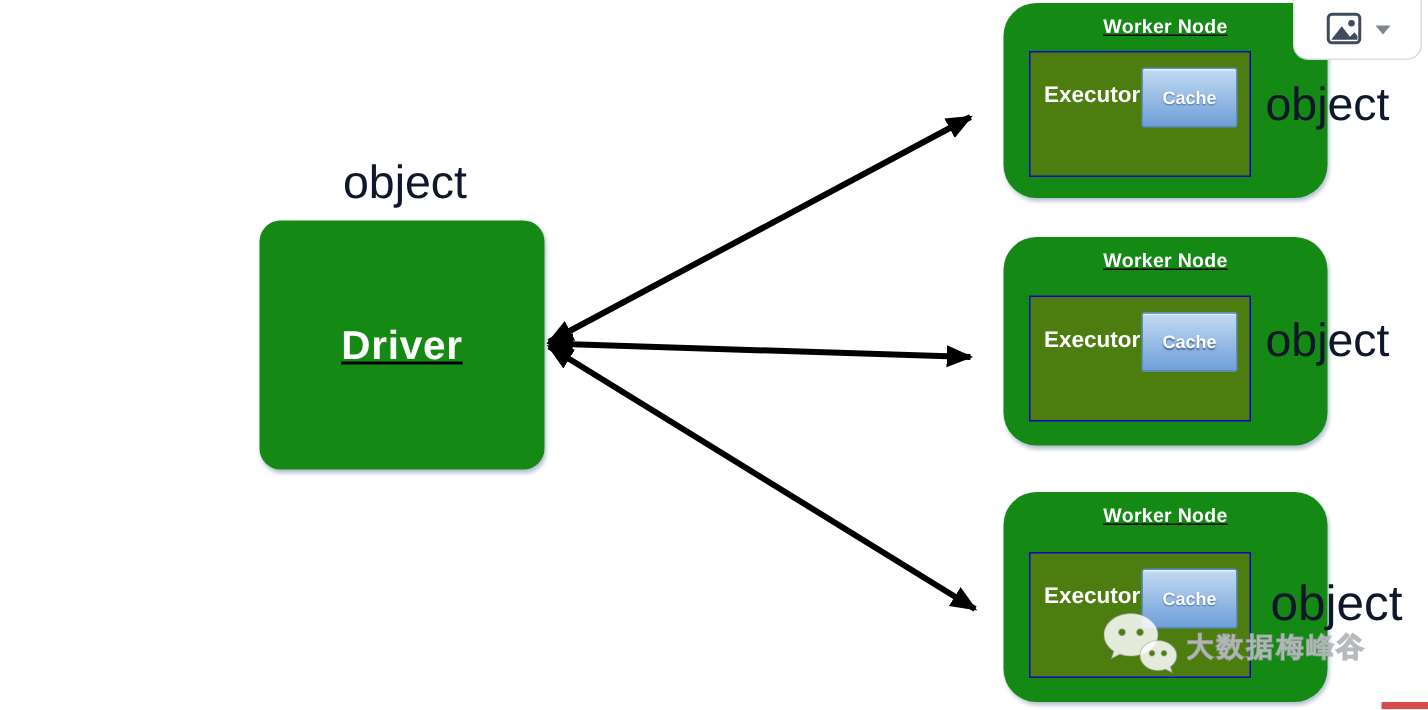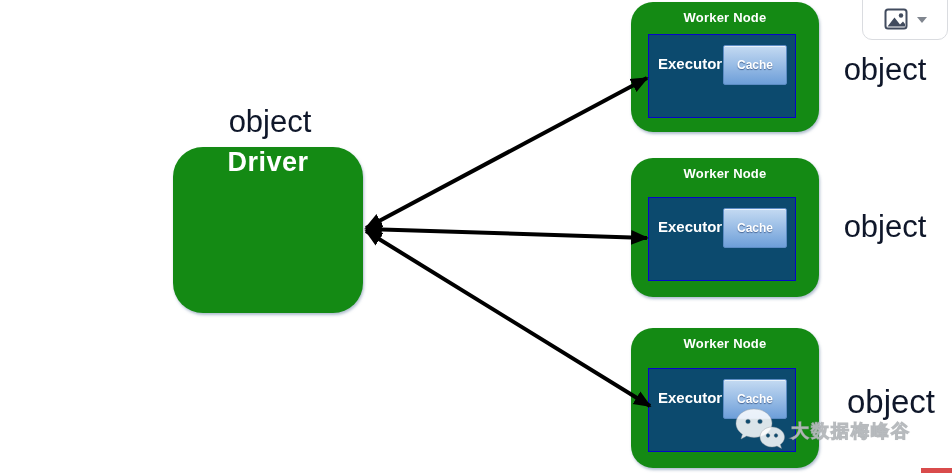--- a/index.html
+++ b/index.html
@@ -5,52 +5,54 @@
   html,body{margin:0;padding:0;background:#fff;}
   body{font-family:"Liberation Sans", sans-serif;}
   .canvas{position:relative;width:952px;height:473px;overflow:hidden;background:#ffffff;}
 
   
   .arrows{position:absolute;left:0;top:0;z-index:5;pointer-events:none;}
 
   
   .driver{
     position:absolute;left:173px;top:147px;width:190px;height:166px;
-    background:#148a14;border-radius:30px;z-index:2;
-    display:flex;align-items:flex-start;justify-content:center;
+    background:#148a14;border-radius:14px;z-index:2;
+    display:flex;align-items:center;justify-content:center;
     box-shadow:1px 2px 3px rgba(110,135,165,.55);
+    text-decoration:underline;
   }
   .driver span{color:#fff;font-weight:bold;font-size:27px;letter-spacing:.5px;}
 
   
   .obj-label{
     position:absolute;color:#0f172a;font-size:31px;z-index:3;
     width:110px;text-align:center;line-height:1;
   }
   .obj-driver{left:215px;top:106px;}
   .obj-w1{left:830px;top:54px;}
   .obj-w2{left:830px;top:211px;}
   .obj-w3{left:836px;top:385px;font-size:33px;}
 
   
   .worker{
-    position:absolute;left:631px;width:188px;
+    position:absolute;left:669px;width:216px;
     background:#148a14;border-radius:22px;z-index:2;
     box-shadow:1px 2px 3px rgba(110,135,165,.55);
+    text-decoration:underline;
   }
   .w1{top:2px;height:130px;}
   .w2{top:158px;height:139px;}
   .w3{top:328px;height:140px;}
   .worker-title{
     text-align:center;color:#fff;font-weight:bold;font-size:13px;
     padding-top:8px;letter-spacing:.2px;
   }
   .executor{
     position:absolute;left:17px;width:148px;height:84px;
-    background:#0c4a6e;border:1px solid #0606c8;box-sizing:border-box;
+    background:#4d7c0f;border:1px solid #0606c8;box-sizing:border-box;
   }
   .w1 .executor{top:32px;}
   .w2 .executor{top:39px;}
   .w3 .executor{top:40px;}
   .exec-label{
     position:absolute;left:9px;top:20px;color:#fff;font-weight:bold;font-size:15px;
   }
   .cache{
     position:absolute;right:8px;top:10px;width:64px;height:40px;
     background:linear-gradient(#c4daf2,#6e9fd9);

